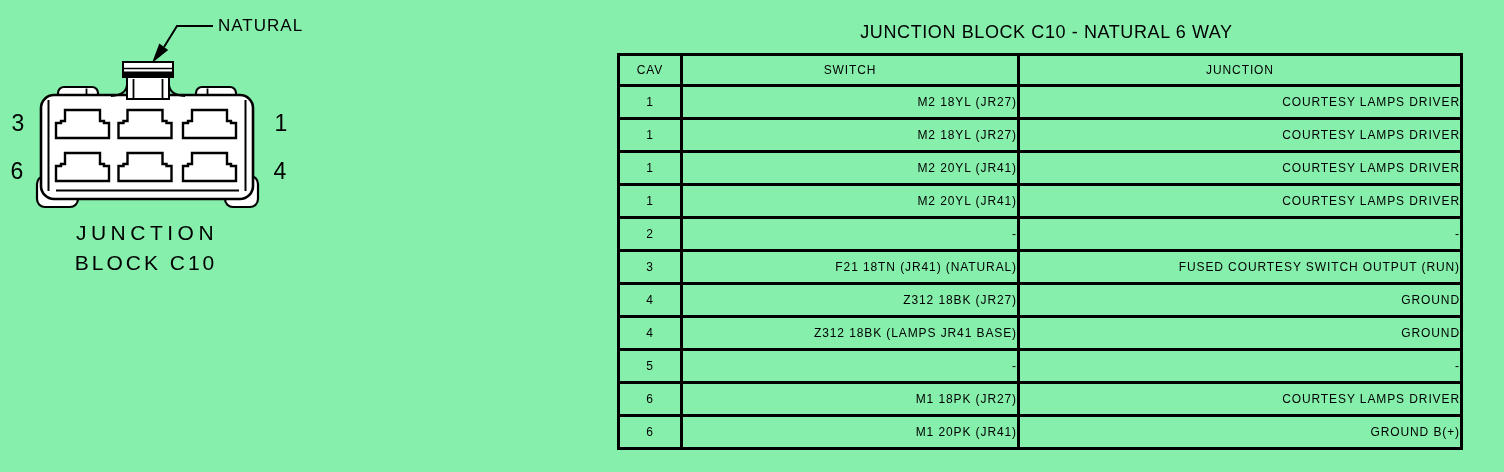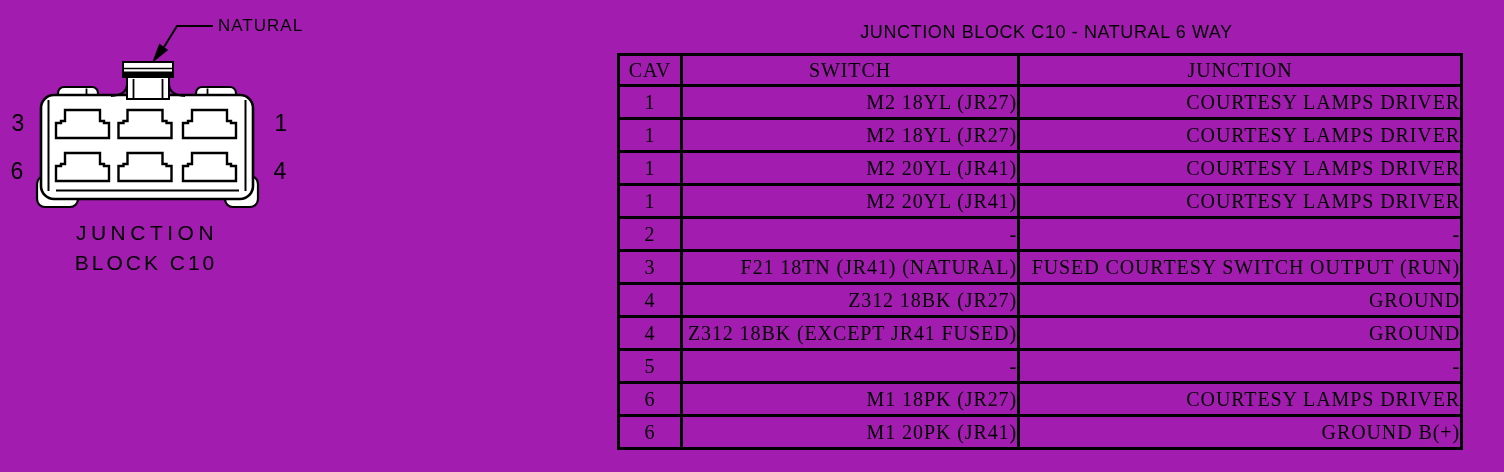--- a/index.html
+++ b/index.html
@@ -1,30 +1,30 @@
 <!DOCTYPE html>
 <html><head>
 <meta charset="utf-8">
 <style>
   html,body{margin:0;padding:0;background:#ffffff;}
-  #page{position:relative;width:1504px;height:472px;background:#a21caf;overflow:hidden;
+  #page{position:relative;width:1504px;height:472px;background:#86efac;overflow:hidden;
         font-family:"Liberation Sans",sans-serif;color:#000;}
   
   #connector-svg{position:absolute;left:0;top:0;}
   .dline{stroke:#000;fill:none;}
   .dfill{fill:#fff;stroke:#000;}
   .dtext{fill:#000;font-family:"Liberation Sans",sans-serif;}
   
   #table-area{position:absolute;left:617px;top:0;width:843px;}
   #table-title{position:absolute;top:22px;left:8px;width:843px;text-align:center;
                font-size:18px;letter-spacing:.6px;white-space:nowrap;}
   #pinout-table{position:absolute;top:53px;left:0;width:843px;border-collapse:collapse;
                 table-layout:fixed;}
-  #pinout-table th,#pinout-table td{border:3px solid #000;font-size:20px;letter-spacing:.9px;
-                overflow:hidden;white-space:nowrap;padding:0;font-family:Liberation Serif, serif;}
+  #pinout-table th,#pinout-table td{border:3px solid #000;font-size:12px;letter-spacing:.9px;
+                overflow:hidden;white-space:nowrap;padding:0;}
   #pinout-table thead tr{height:31px;}
   #pinout-table tbody tr{height:33px;}
   #pinout-table th{font-weight:normal;text-align:center;}
   col.c-cav{width:63px;}
   col.c-circuit{width:337px;}
   col.c-function{width:443px;}
   td.col-cav{text-align:center;}
   td.col-circuit,td.col-function{text-align:right;padding-left:9px;}
 </style>
 </head>
@@ -133,21 +133,21 @@
             <td class="col-circuit">F21 18TN (JR41) (NATURAL)</td>
             <td class="col-function">FUSED COURTESY SWITCH OUTPUT (RUN)</td>
           </tr>
           <tr>
             <td class="col-cav">4</td>
             <td class="col-circuit">Z312 18BK (JR27)</td>
             <td class="col-function">GROUND</td>
           </tr>
           <tr>
             <td class="col-cav">4</td>
-            <td class="col-circuit">Z312 18BK (EXCEPT JR41 FUSED)</td>
+            <td class="col-circuit">Z312 18BK (LAMPS JR41 BASE)</td>
             <td class="col-function">GROUND</td>
           </tr>
           <tr>
             <td class="col-cav">5</td>
             <td class="col-circuit">-</td>
             <td class="col-function">-</td>
           </tr>
           <tr>
             <td class="col-cav">6</td>
             <td class="col-circuit">M1 18PK (JR27)</td>

